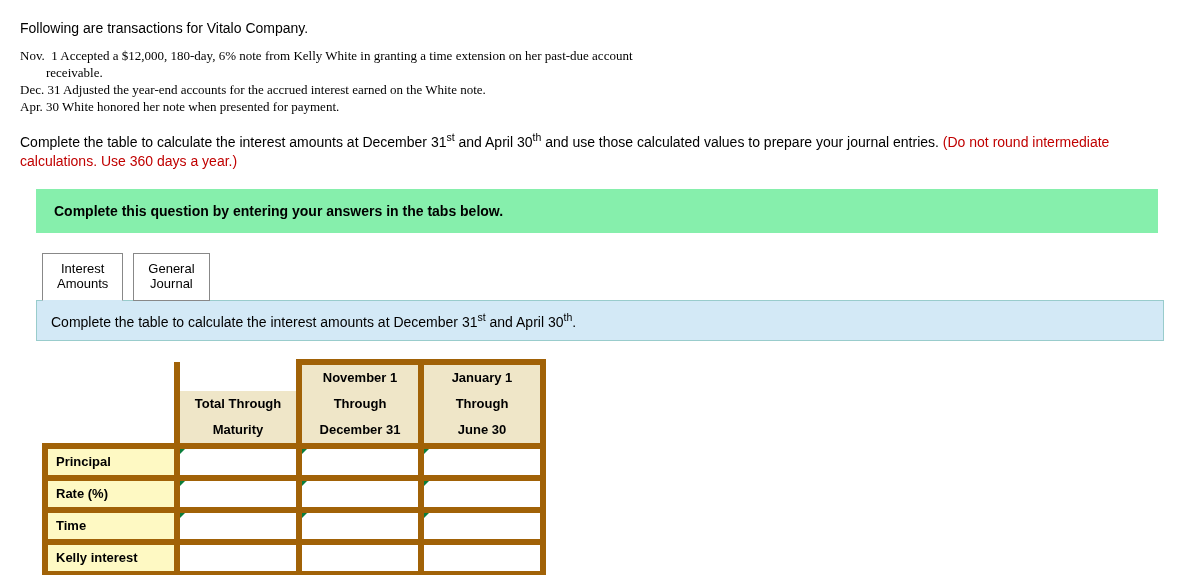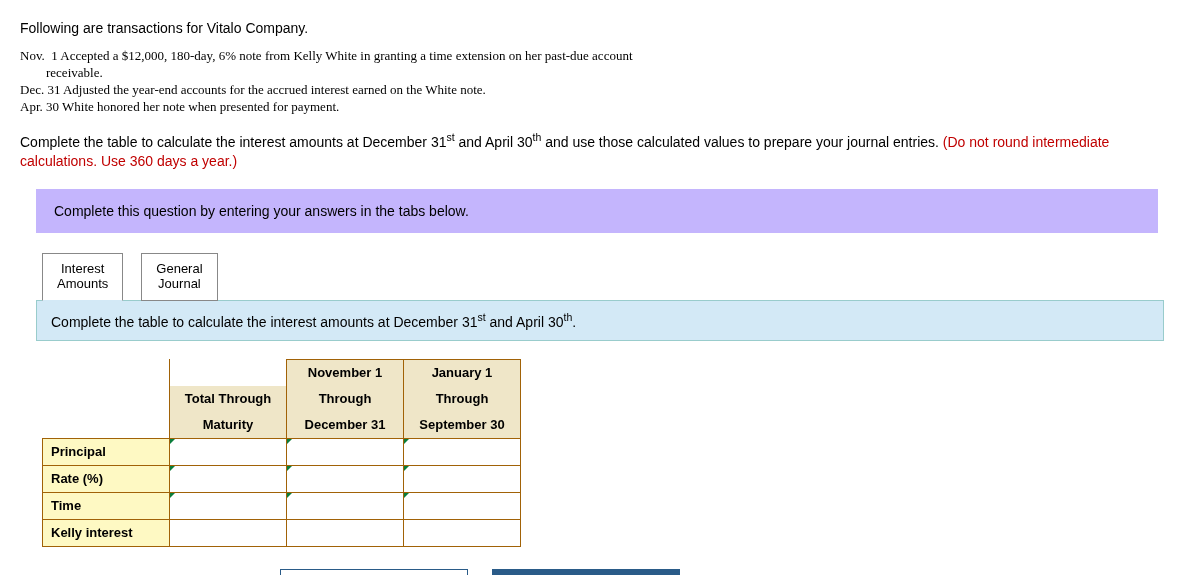--- a/index.html
+++ b/index.html
@@ -20,28 +20,28 @@
     line-height: 1.3;
     margin-bottom: 14px;
   }
   .instructions {
     margin-bottom: 18px;
     line-height: 1.4;
   }
   .instructions sup { font-size: 0.75em; }
   .red { color: #c00000; }
   .band {
-    background: #c4b5fd;
+    background: #86efac;
     padding: 14px 18px;
-    font-weight: normal;
+    font-weight: bold;
     margin: 0 22px 20px 16px;
   }
   .tabs-row {
     display: flex;
-    gap: 18px;
+    gap: 10px;
     margin: 0 0 -1px 22px;
   }
   .tab {
     border: 1px solid #888;
     background: #fff;
     padding: 8px 14px;
     text-align: center;
     font-size: 13px;
     line-height: 1.15;
     cursor: pointer;
@@ -58,21 +58,21 @@
     margin: 0 16px 18px 16px;
     font-size: 14px;
   }
   .subprompt sup { font-size: 0.75em; }
   .calc-table {
     border-collapse: collapse;
     margin-left: 22px;
     font-size: 13px;
   }
   .calc-table th, .calc-table td {
-    border: 1px solid #a16207;
+    border: 6px solid #a16207;
     padding: 3px 8px;
     height: 20px;
   }
   .calc-table thead th {
     background: #efe6c8;
     font-weight: bold;
     text-align: center;
     line-height: 1.2;
   }
   .calc-table tbody th {
@@ -152,21 +152,21 @@
       <th style="border-bottom:none">January 1</th>
     </tr>
     <tr>
       <th style="border-bottom:none;border-top:none">Total Through</th>
       <th style="border-bottom:none;border-top:none">Through</th>
       <th style="border-bottom:none;border-top:none">Through</th>
     </tr>
     <tr>
       <th style="border-top:none">Maturity</th>
       <th style="border-top:none">December 31</th>
-      <th style="border-top:none">September 30</th>
+      <th style="border-top:none">June 30</th>
     </tr>
   </thead>
   <tbody>
     <tr>
       <th>Principal</th>
       <td>
           <span class="tick"></span>
         </td>
       <td>
           <span class="tick"></span>

